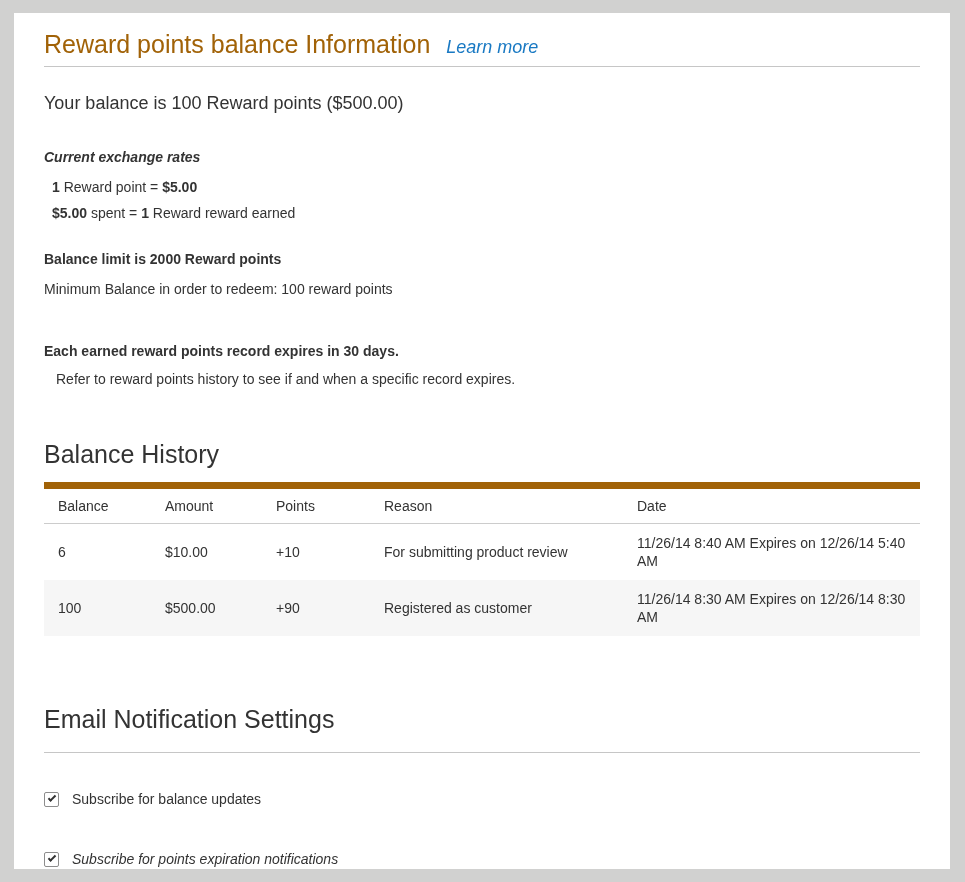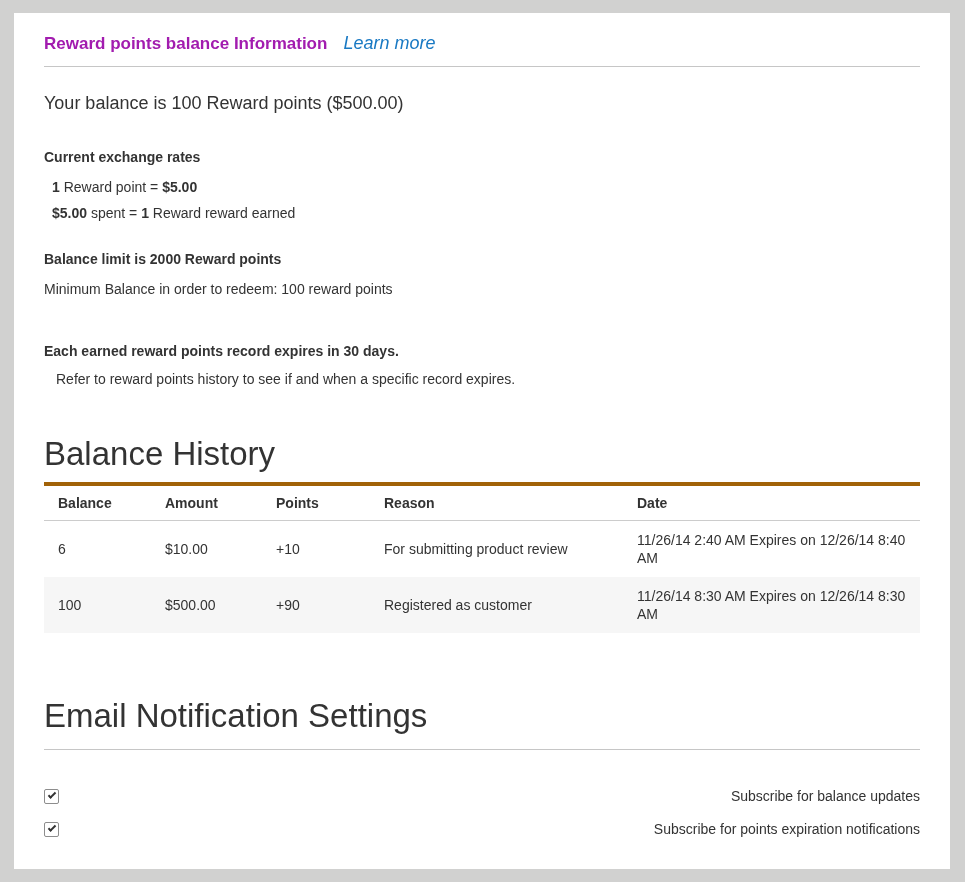--- a/index.html
+++ b/index.html
@@ -21,24 +21,24 @@
   }
   
   .title-row {
     display: flex;
     align-items: baseline;
     border-bottom: 1px solid #c6c6c6;
     padding-bottom: 7px;
   }
   h1.page-title {
     margin: 0;
-    font-size: 17px;
+    font-size: 25px;
     line-height: 30px;
-    font-weight: 700;
-    color: #a21caf;
+    font-weight: 400;
+    color: #a16207;
   }
   a.learn-more {
     margin-left: 16px;
     font-size: 18px;
     color: #1979c3;
     text-decoration: none;
     cursor: pointer;
     font-style: italic;
   }
   
@@ -47,53 +47,54 @@
     font-size: 18px;
     line-height: 21px;
     font-weight: 400;
   }
   
   .exchange-heading {
     margin: 34px 0 0 0;
     font-size: 14px;
     line-height: 18px;
     font-weight: 700;
+    font-style: italic;
   }
   .rate-line { margin: 8px; line-height: 18px; }
   .rate-lines { margin-top: 12px; }
   .rate-line strong { font-weight: 700; }
   .limit-heading {
     margin: 28px 0 0 0;
     font-weight: 700;
     line-height: 18px;
   }
   .minimum-balance { margin: 12px 0 0 0; line-height: 18px; }
   .expiry-heading { margin: 44px 0 0 0; font-weight: 700; line-height: 18px; }
   .expiry-note { margin: 10px 0 0 12px; line-height: 18px; }
   
   h2.section-title {
     margin: 0;
-    font-size: 33px;
+    font-size: 25px;
     line-height: 30px;
     font-weight: 300;
     color: #333;
   }
   .history-section { margin-top: 51px; }
   .history-section h2 { margin-bottom: 13px; }
   
   table.history-table {
     width: 100%;
     border-collapse: collapse;
     font-size: 14px;
   }
   table.history-table th {
-    border-top: 4px solid #a16207;
+    border-top: 7px solid #a16207;
     border-bottom: 1px solid #ccc;
     text-align: left;
-    font-weight: 700;
+    font-weight: 400;
     padding: 8px 10px 8px 14px;
     line-height: 18px;
   }
   table.history-table td {
     padding: 10px 10px 10px 14px;
     line-height: 18px;
   }
   table.history-table tbody tr:nth-child(even) td { background: #f6f6f6; }
   col.c-balance { width: 107px; }
   col.c-amount  { width: 111px; }
@@ -102,23 +103,22 @@
   
   .notify-section { margin-top: 68px; }
   .notify-section h2 {
     border-bottom: 1px solid #c6c6c6;
     padding-bottom: 18px;
   }
   .check-row {
     display: flex;
     align-items: center;
     margin-top: 37px;
-    justify-content: space-between;
-  }
-  .check-row + .check-row { margin-top: 15px; }
+  }
+  .check-row + .check-row { margin-top: 42px; font-style: italic; }
   .checkbox {
     width: 15px;
     height: 15px;
     border: 1px solid #8d8d8d;
     border-radius: 2px;
     background: #fff;
     display: inline-flex;
     align-items: center;
     justify-content: center;
     cursor: pointer;
@@ -194,21 +194,21 @@
             <th>Reason</th>
             <th>Date</th>
           </tr>
         </thead>
         <tbody>
           <tr>
             <td>6</td>
             <td>$10.00</td>
             <td>+10</td>
             <td>For submitting product review</td>
-            <td>11/26/14 2:40 AM Expires on 12/26/14 8:40 AM</td>
+            <td>11/26/14 8:40 AM Expires on 12/26/14 5:40 AM</td>
           </tr>
           <tr>
             <td>100</td>
             <td>$500.00</td>
             <td>+90</td>
             <td>Registered as customer</td>
             <td>11/26/14 8:30 AM Expires on 12/26/14 8:30 AM</td>
           </tr>
         </tbody>
       </table>

